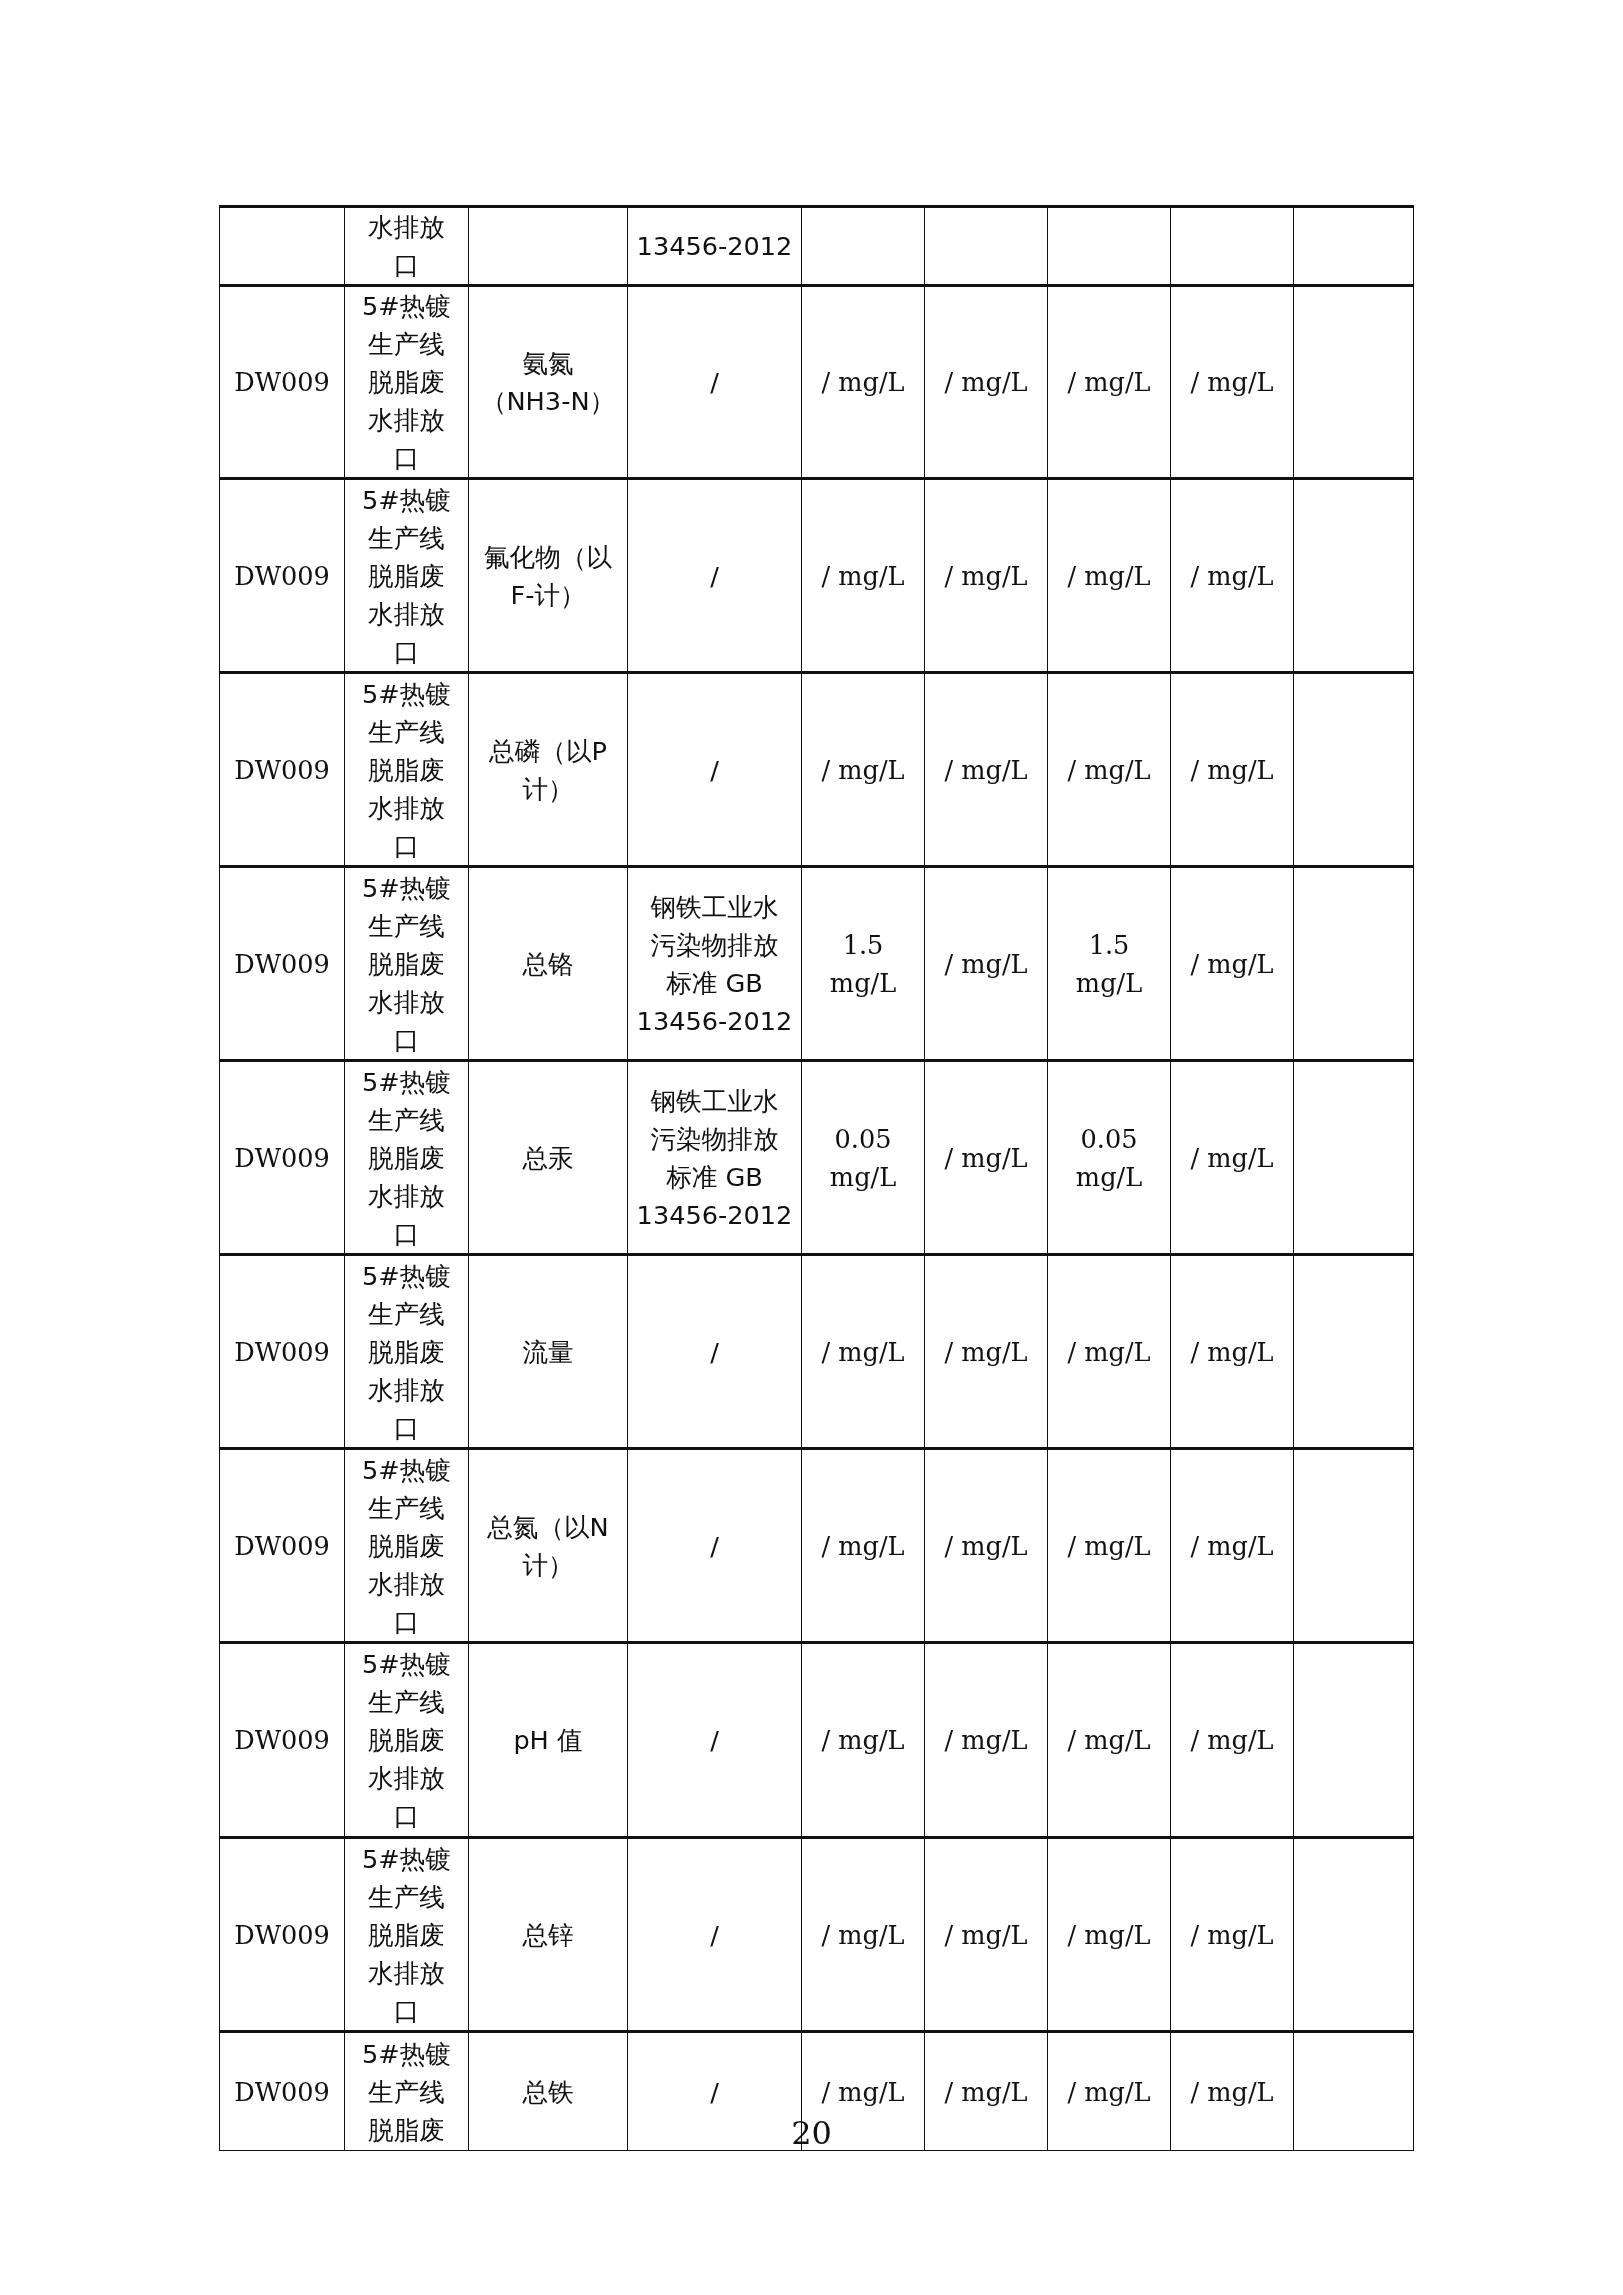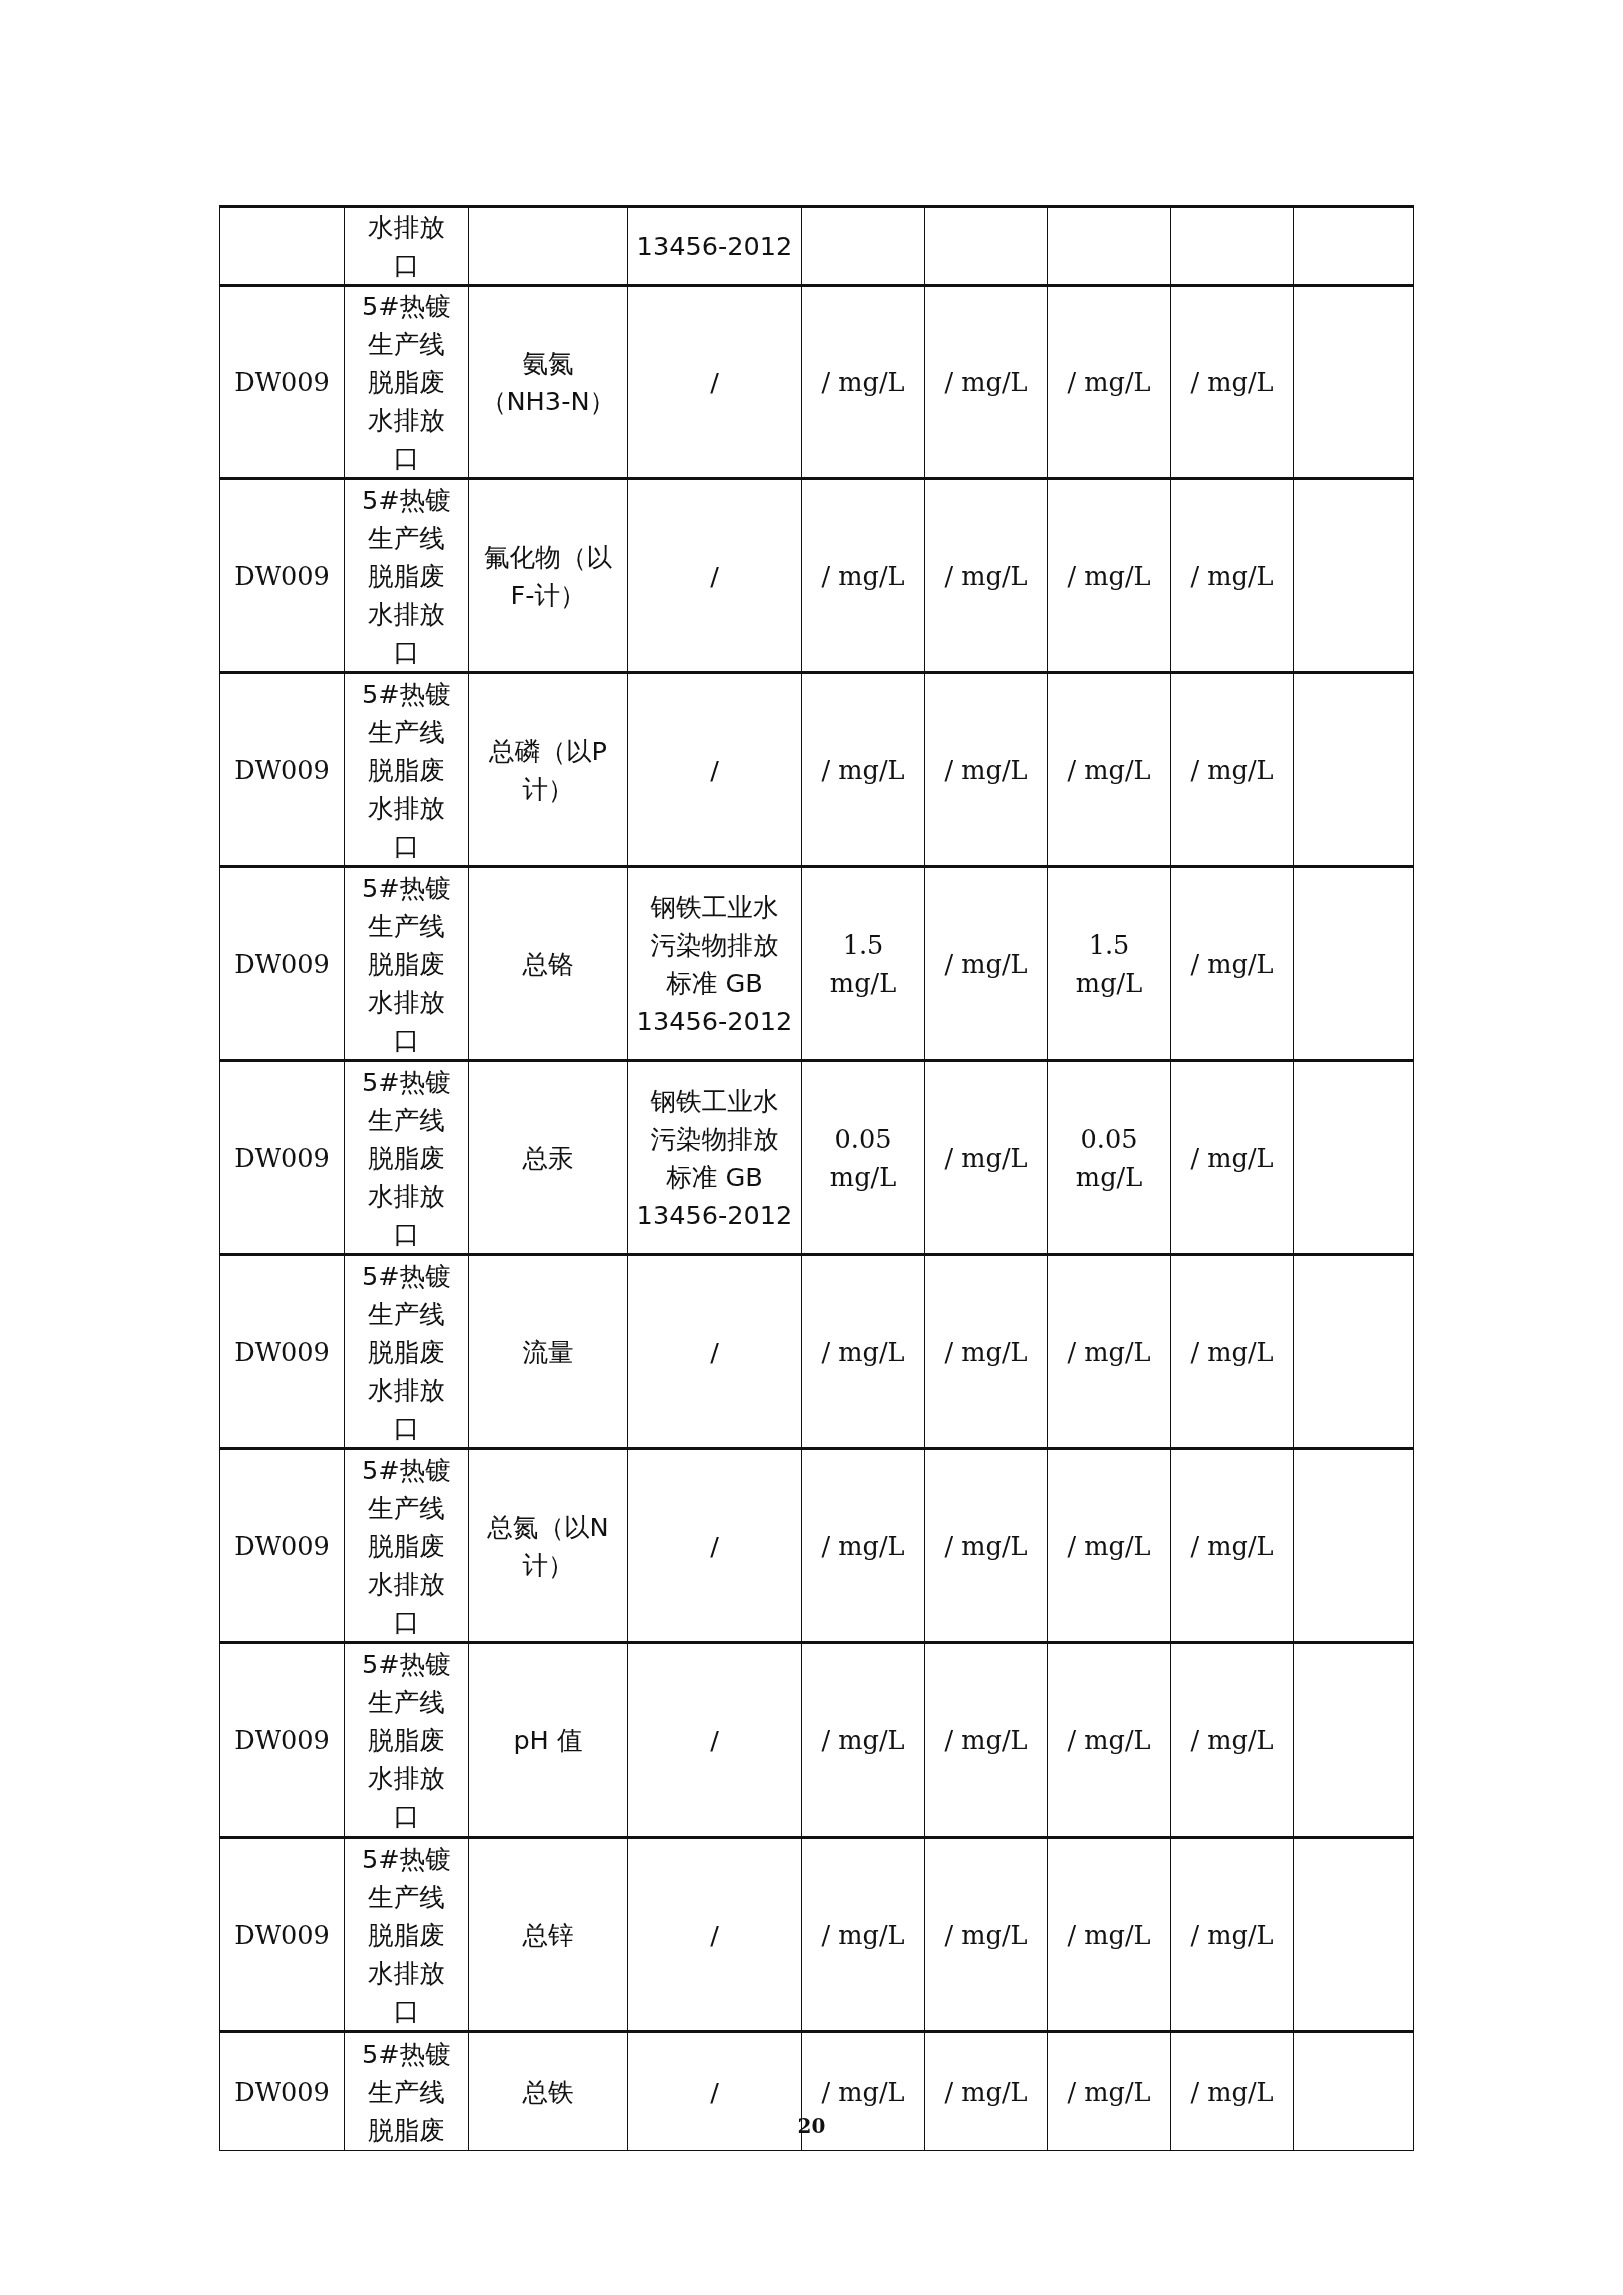--- a/index.html
+++ b/index.html
@@ -2,21 +2,21 @@
 <html style="font-size:8.2px"><head>
 <meta charset="utf-8">
 <style>
   html, body { margin:0; padding:0; background:#ffffff; }
   body { width:1623px; height:2295px; position:relative; overflow:hidden;
          font-family:"DejaVu Serif","Liberation Serif",serif; color:#111; }
   table.sheet { position:absolute; left:219px; top:169px; border-collapse:collapse; table-layout:fixed; width:1192px;margin-top:36px; }
   table.sheet td { border:1.5px solid #111; text-align:center; vertical-align:middle; font-size:25.6px; line-height:38px; padding:0 3.1px; overflow:hidden; }
   table.sheet tr { border-top:3.1px solid #111; }
   .cn { font-family:"DejaVu Sans","Liberation Sans",sans-serif; font-size:26.6px; line-height:39px; }
-  .page-num { position:absolute; top:2114px; left:0; width:1623px; text-align:center; font-size:20px;font-weight:bold; }
+  .page-num { position:absolute; top:2114px; left:0; width:1623px; text-align:center; font-size:32px; }
   .ml { white-space:pre-line; }
 </style>
 </head>
 <body>
 
 <table class="sheet">
   <colgroup>
     <col style="width:125px">
       <col style="width:124px">
       <col style="width:159px">

